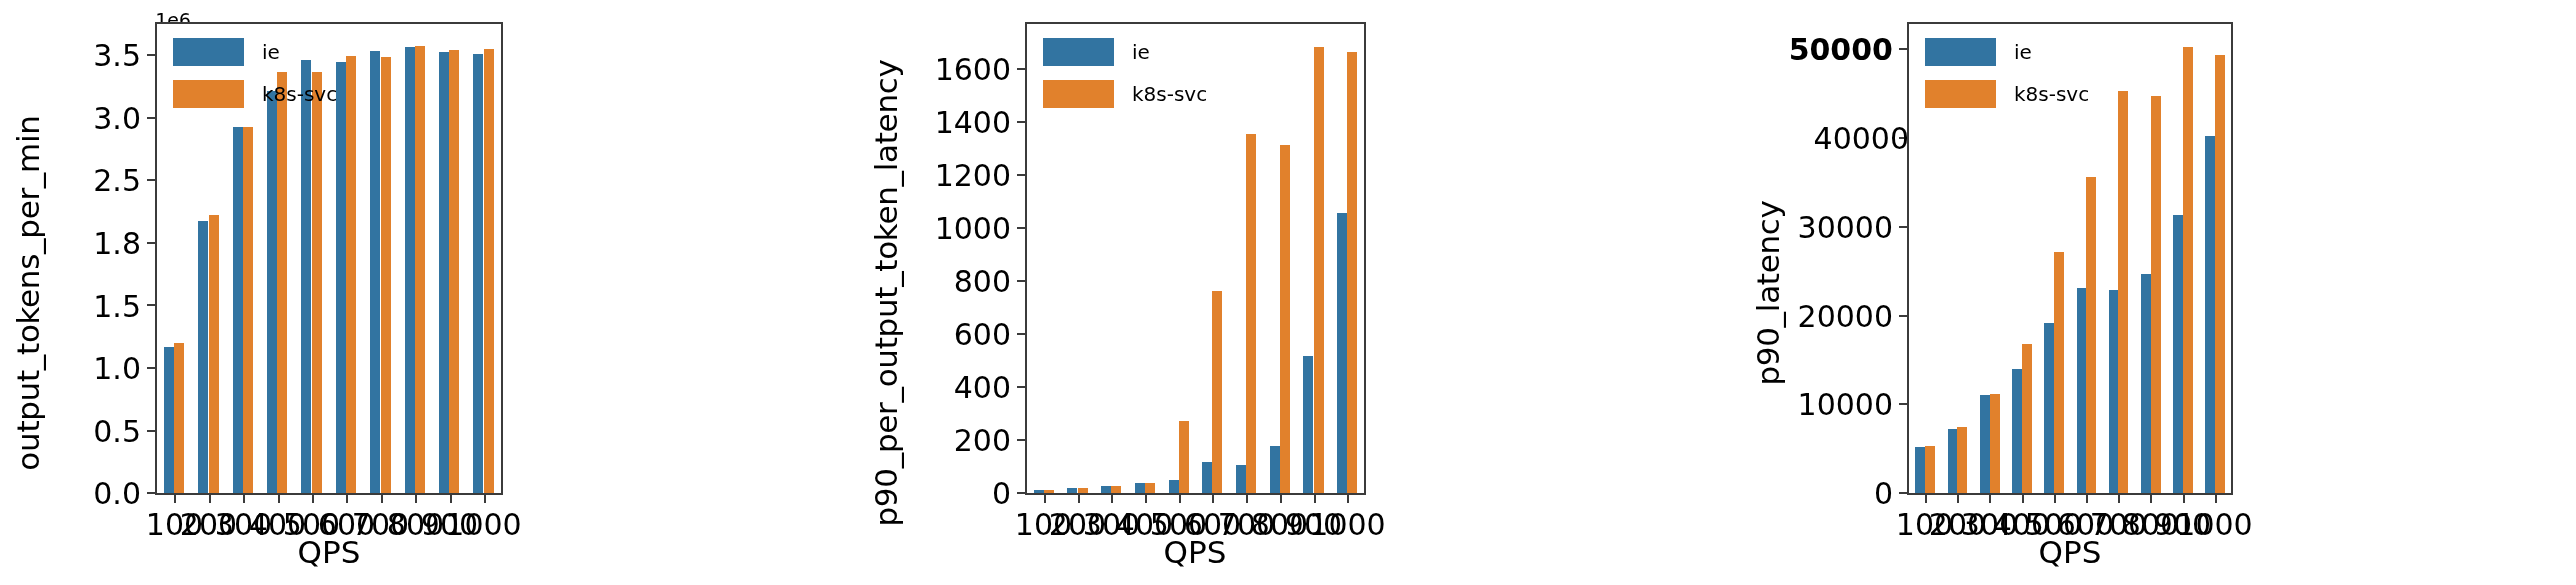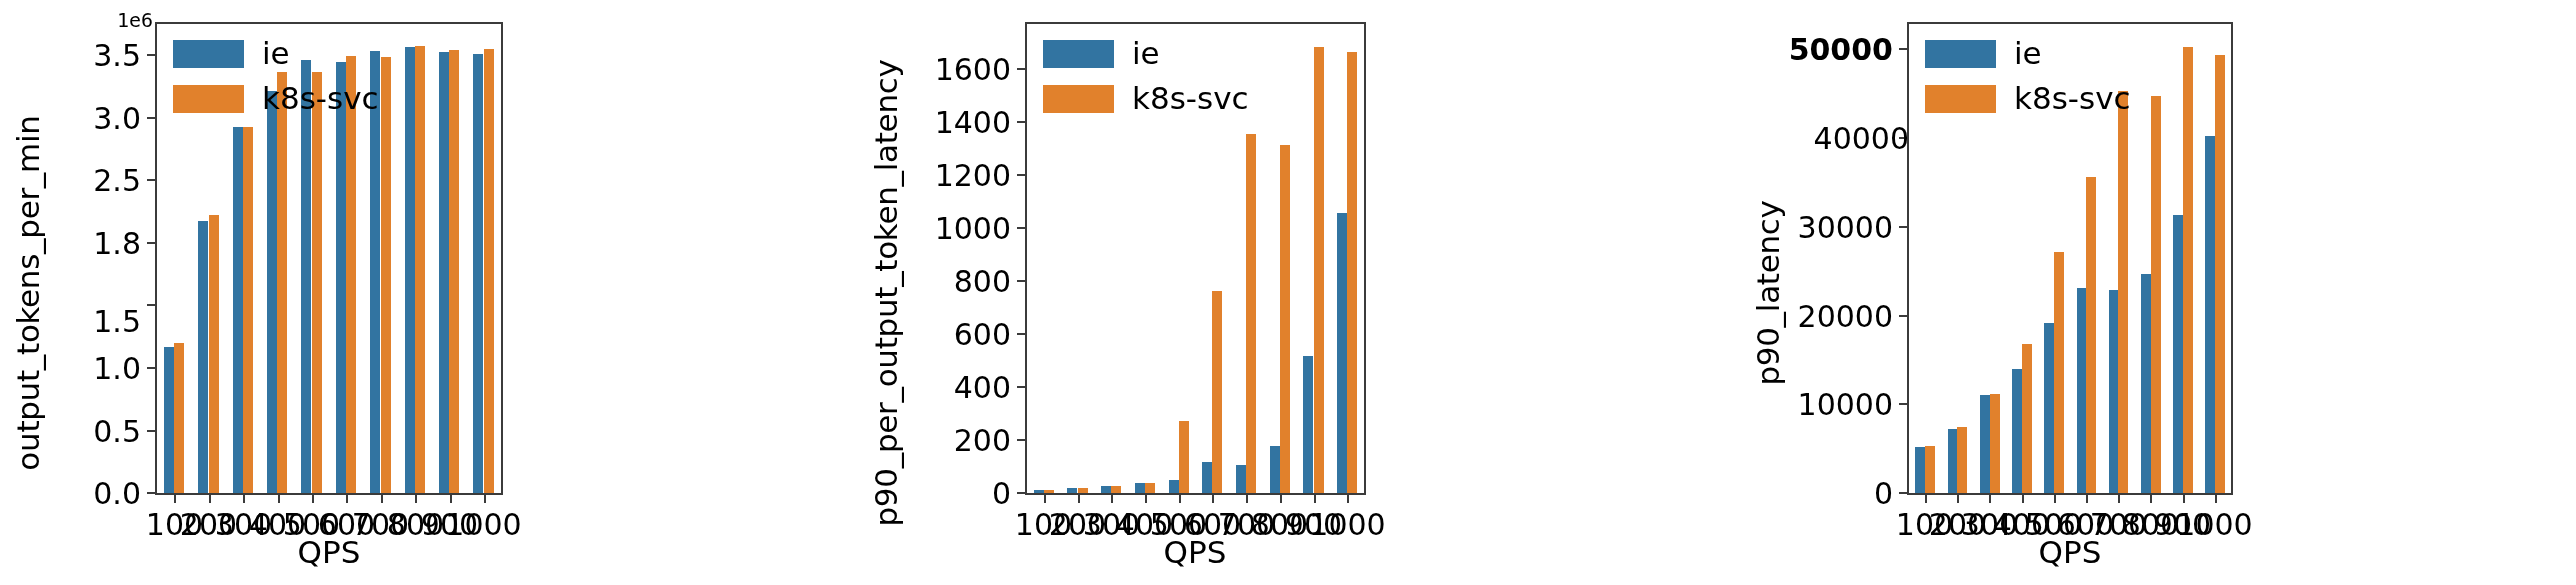--- a/index.html
+++ b/index.html
@@ -6,35 +6,35 @@
   body{width:2576px;height:585px;overflow:hidden;font-family:"DejaVu Sans",sans-serif;}
   .figure{display:flex;width:2576px;height:585px;}
   .panel{position:relative;width:858px;height:585px;}
   .axes{position:absolute;border:2px solid #3b3b3b;background:#ffffff;box-sizing:border-box;}
 
   .ylabel{position:absolute;writing-mode:vertical-rl;transform:rotate(180deg);
           font-size:31px;color:#000;white-space:nowrap;
           font-family:"DejaVu Sans",sans-serif;letter-spacing:-0.3px;}
   .xlabel{position:absolute;font-size:31px;color:#000;text-align:center;white-space:nowrap;}
 
-  .offsettext{position:absolute;font-size:20px;color:#000;font-family:"DejaVu Sans Mono",monospace;}
+  .offsettext{position:absolute;font-size:20px;color:#000;font-family:"DejaVu Sans Mono",monospace;margin-left:38px;}
 
   .ytick{position:absolute;font-size:30px;color:#000;text-align:right;white-space:nowrap;
          transform:translateY(-50%);}
   .ytickmark{position:absolute;height:2px;background:#3b3b3b;width:8px;transform:translateY(-50%);}
   .xtick{position:absolute;font-size:30px;color:#000;text-align:center;white-space:nowrap;}
   .xtickmark{position:absolute;width:2px;background:#3b3b3b;height:8px;}
 
   .bars{position:absolute;left:0;top:0;right:0;bottom:0;overflow:hidden;}
   .bar{position:absolute;bottom:0;}
 
   .legend{position:absolute;display:flex;flex-direction:column;gap:14px;}
   .legrow{display:flex;align-items:center;gap:18px;}
   .legswatch{width:71px;height:28px;}
-  .legtext{font-size:31px;color:#000;white-space:nowrap;line-height:1;}
+  .legtext{font-size:20px;color:#000;white-space:nowrap;line-height:1;}
 </style>
 </head>
 <body>
 
 <div class="figure" id="figure">
     <div class="panel">
       <div class="ylabel" style="left: 10px; top: 293px; transform: translateY(-50%) rotate(180deg);">output_tokens_per_min</div>
       <div class="offsettext" style="left: 117px; top: 8px;">1e6</div>
       <div class="axes" style="left: 155px; top: 22px; width: 348px; height: 473px;">
         <div class="bars">
@@ -60,21 +60,21 @@
           <div class="bar" style="background: rgb(225, 129, 44); width: 10.3px; height: 444px; left: 327px;"></div>
         </div>
       </div>
       <div class="ytickmark" style="left: 147px; top: 493px;"></div>
       <div class="ytick" style="right: 717px; top: 493px;">0.0</div>
       <div class="ytickmark" style="left: 147px; top: 431px;"></div>
       <div class="ytick" style="right: 717px; top: 431px;">0.5</div>
       <div class="ytickmark" style="left: 147px; top: 368px;"></div>
       <div class="ytick" style="right: 717px; top: 368px;">1.0</div>
       <div class="ytickmark" style="left: 147px; top: 305px;"></div>
-      <div class="ytick" style="right: 717px; top: 321px;">1.5</div>
+      <div class="ytick" style="right: 717px; top: 306px;">1.5</div>
       <div class="ytickmark" style="left: 147px; top: 243px;"></div>
       <div class="ytick" style="right: 717px; top: 243px;">1.8</div>
       <div class="ytickmark" style="left: 147px; top: 180px;"></div>
       <div class="ytick" style="right: 717px; top: 180px;">2.5</div>
       <div class="ytickmark" style="left: 147px; top: 118px;"></div>
       <div class="ytick" style="right: 717px; top: 118px;">3.0</div>
       <div class="ytickmark" style="left: 147px; top: 55px;"></div>
       <div class="ytick" style="right: 717px; top: 55px;">3.5</div>
       <div class="xtickmark" style="left: 174px; top: 495px;"></div>
       <div class="xtick" style="left: 135px; width: 79px; top: 507px;">100</div>

